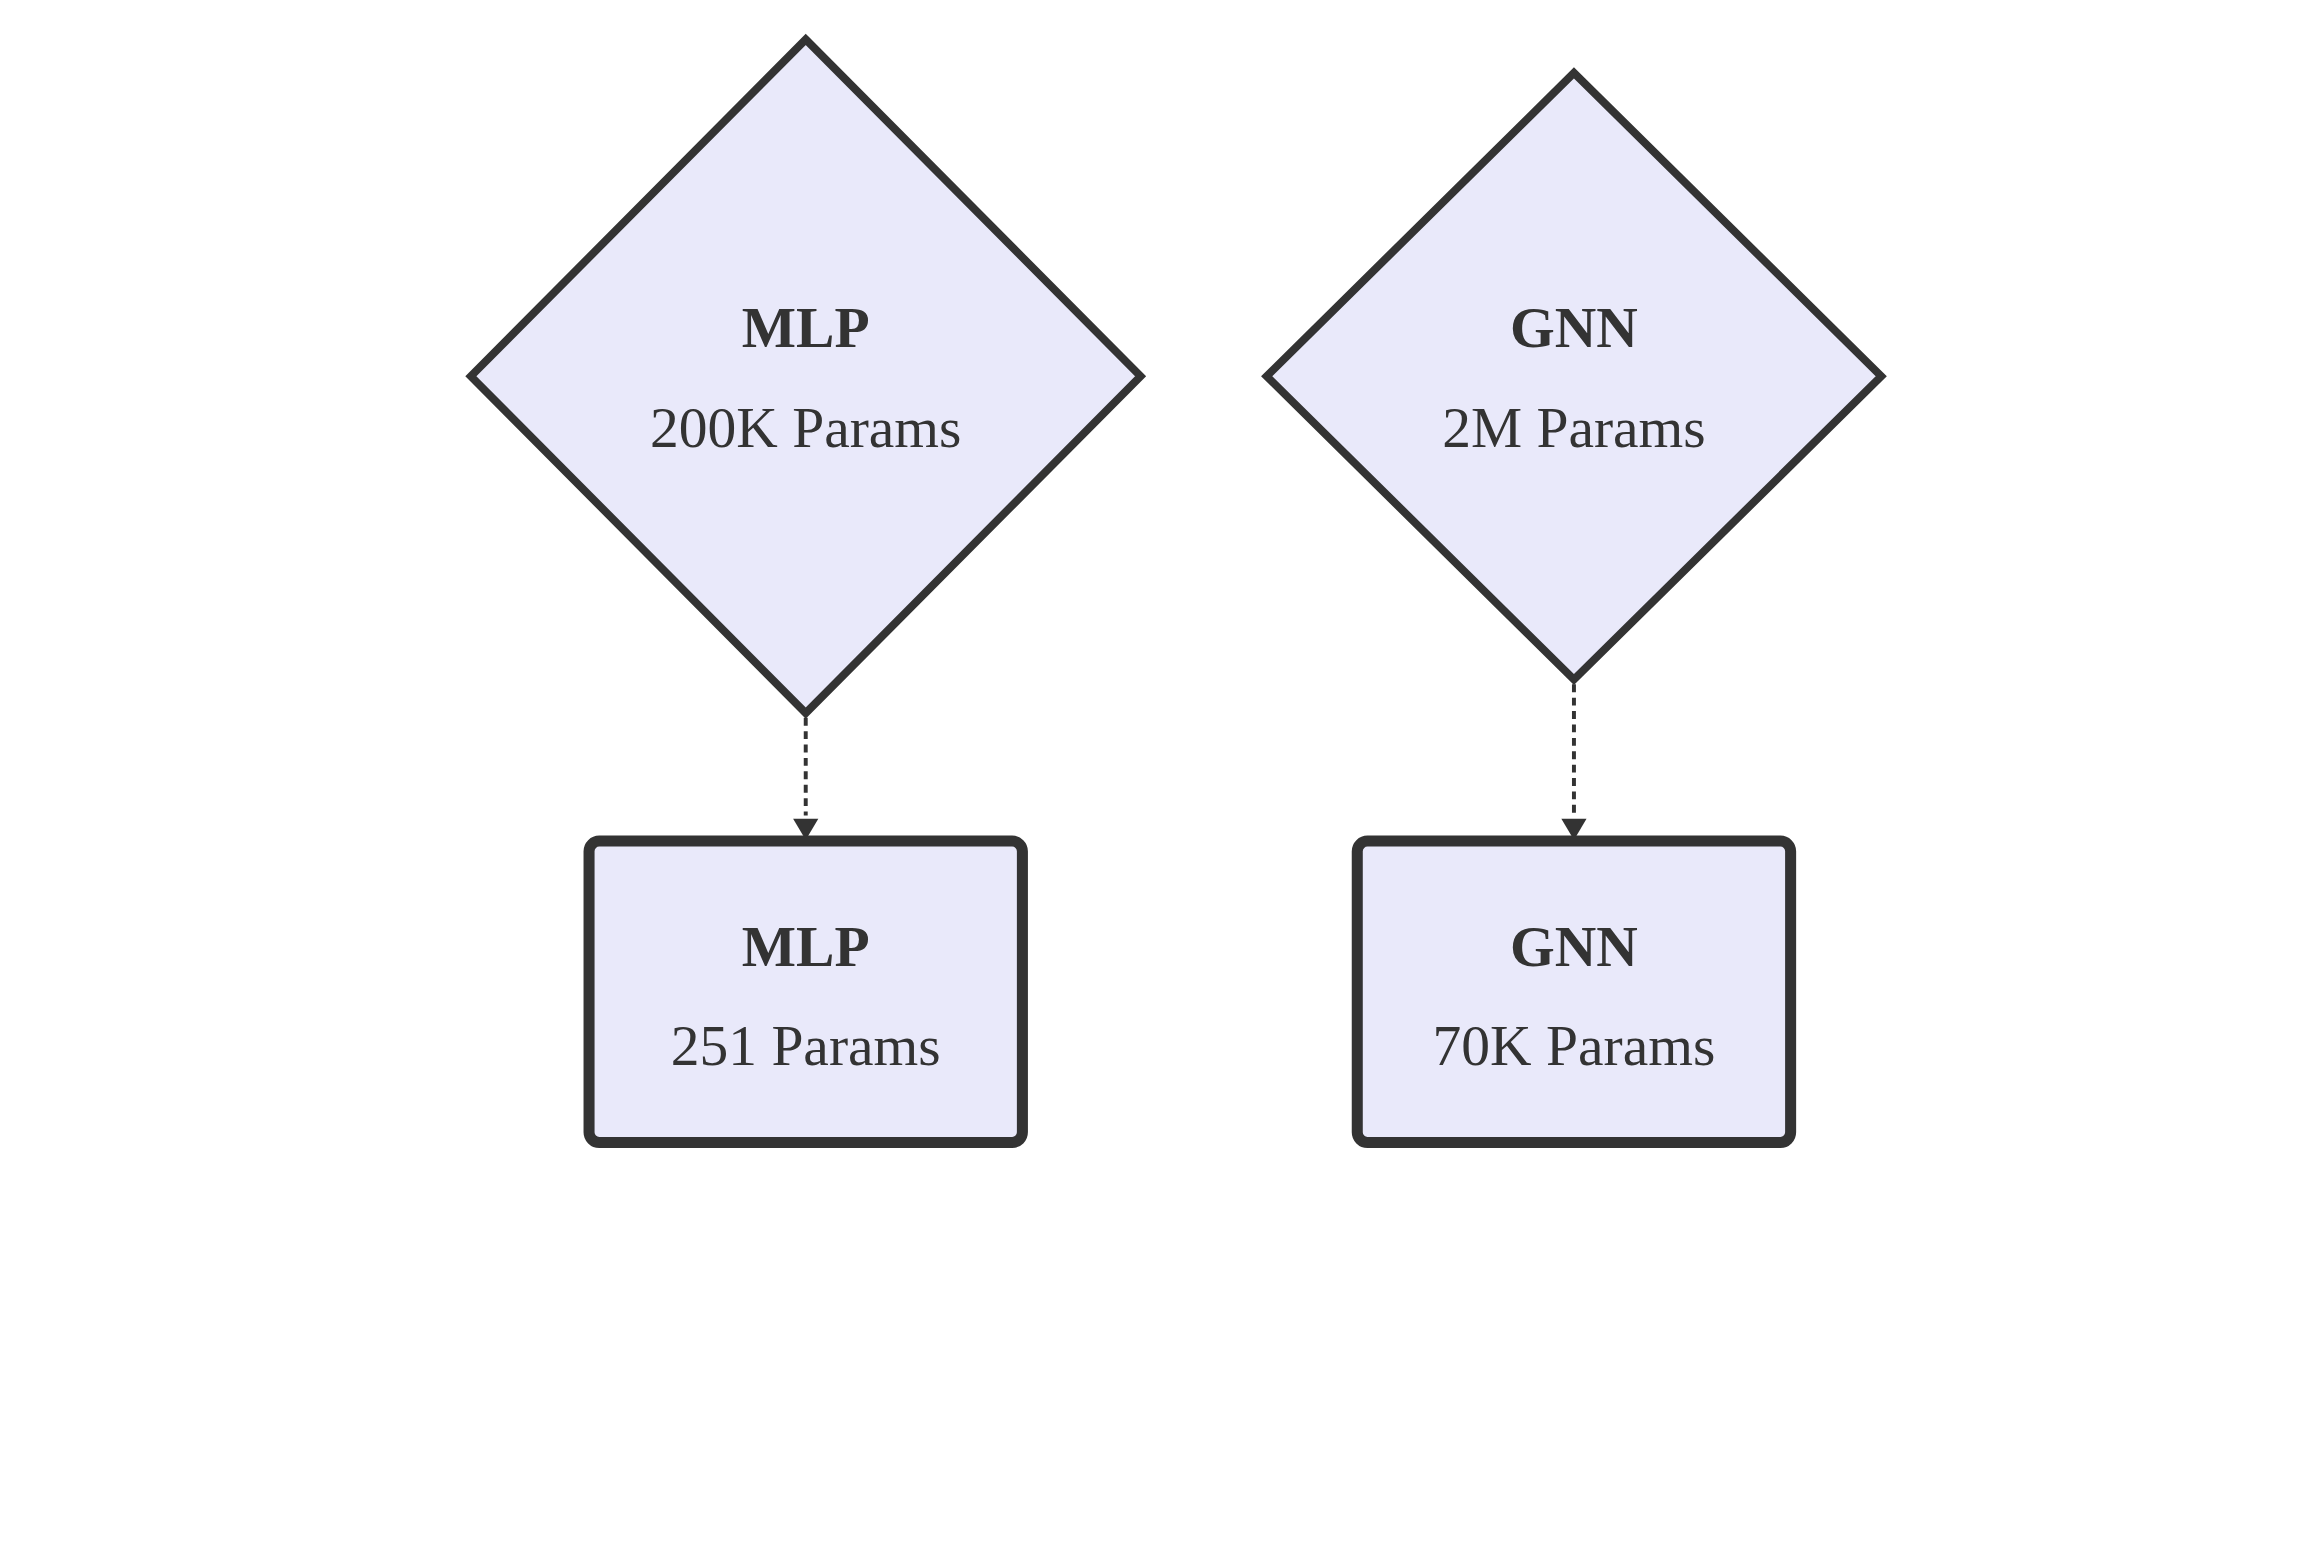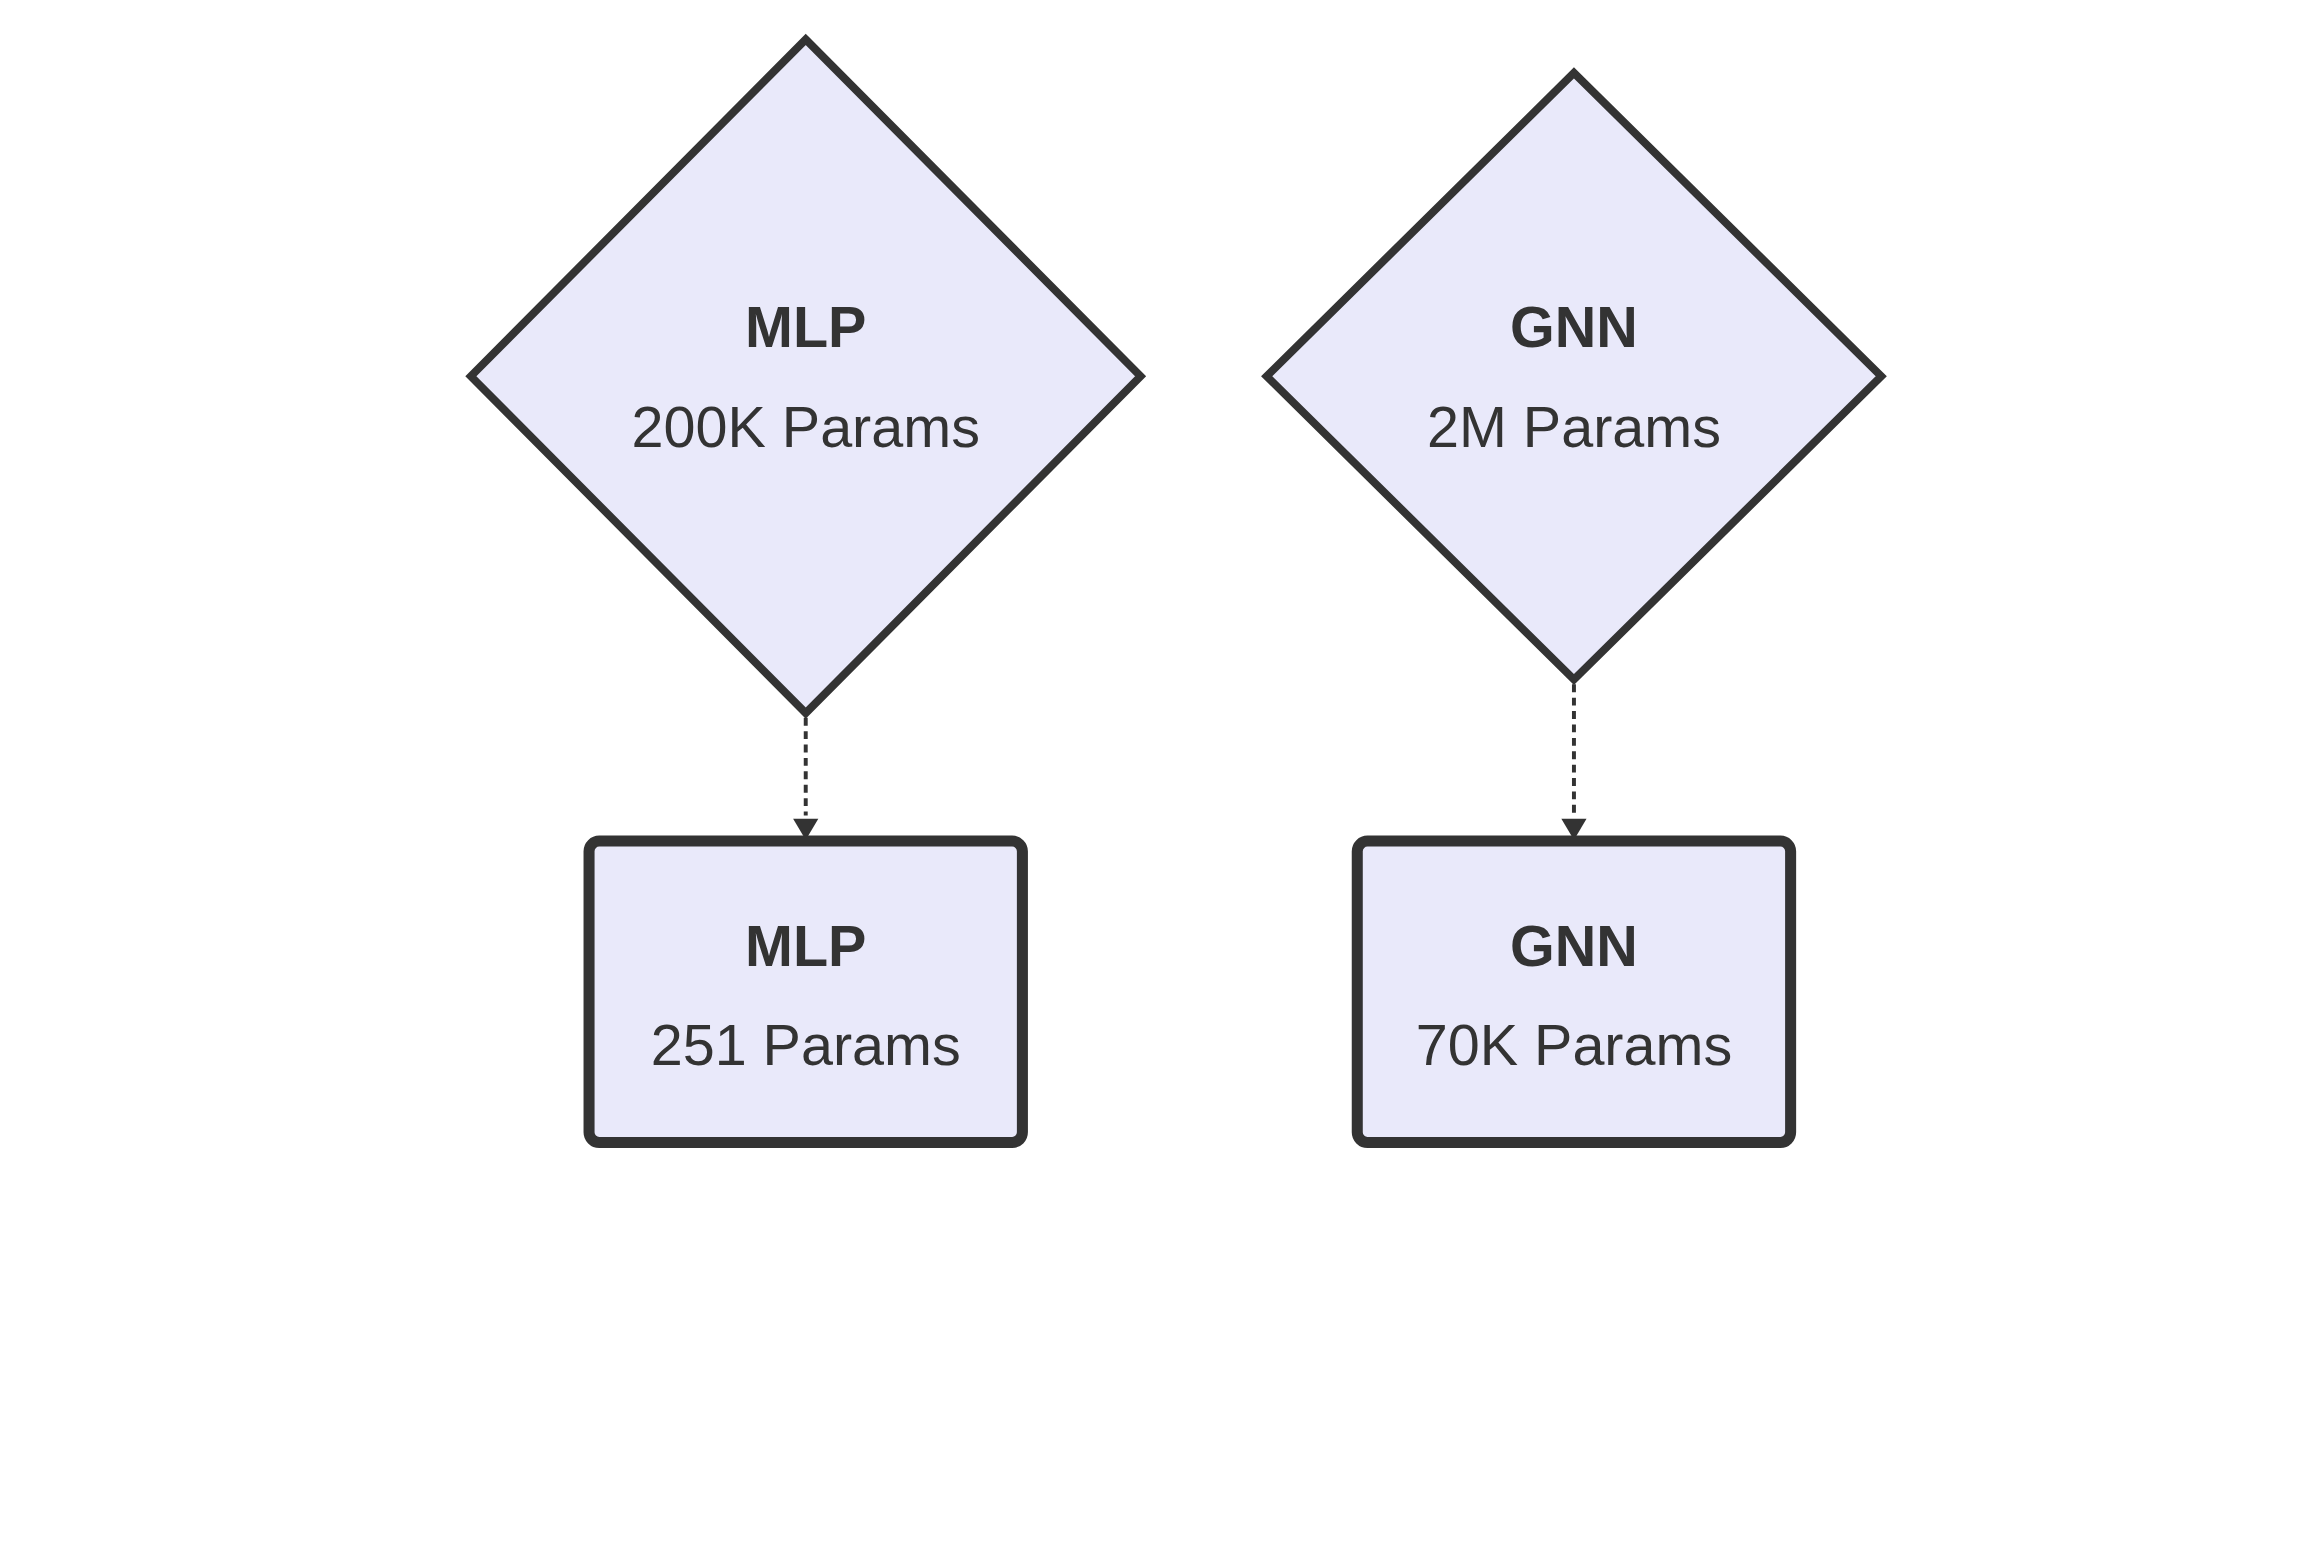--- a/index.html
+++ b/index.html
@@ -6,21 +6,21 @@
     margin: 0;
     padding: 0;
     background: #FFFFFF;
   }
   .page {
     position: relative;
     width: 2319px;
     height: 1148px;
     background: #FFFFFF;
     overflow: hidden;
-    font-family: Liberation Sans, sans-serif;
+    font-family: Liberation Serif, serif;
   }
   svg.flowchart {
     position: absolute;
     left: 0;
     top: 0;
     width: 100%;
     height: 100%;
     display: block;
   }
   .node-shape {

